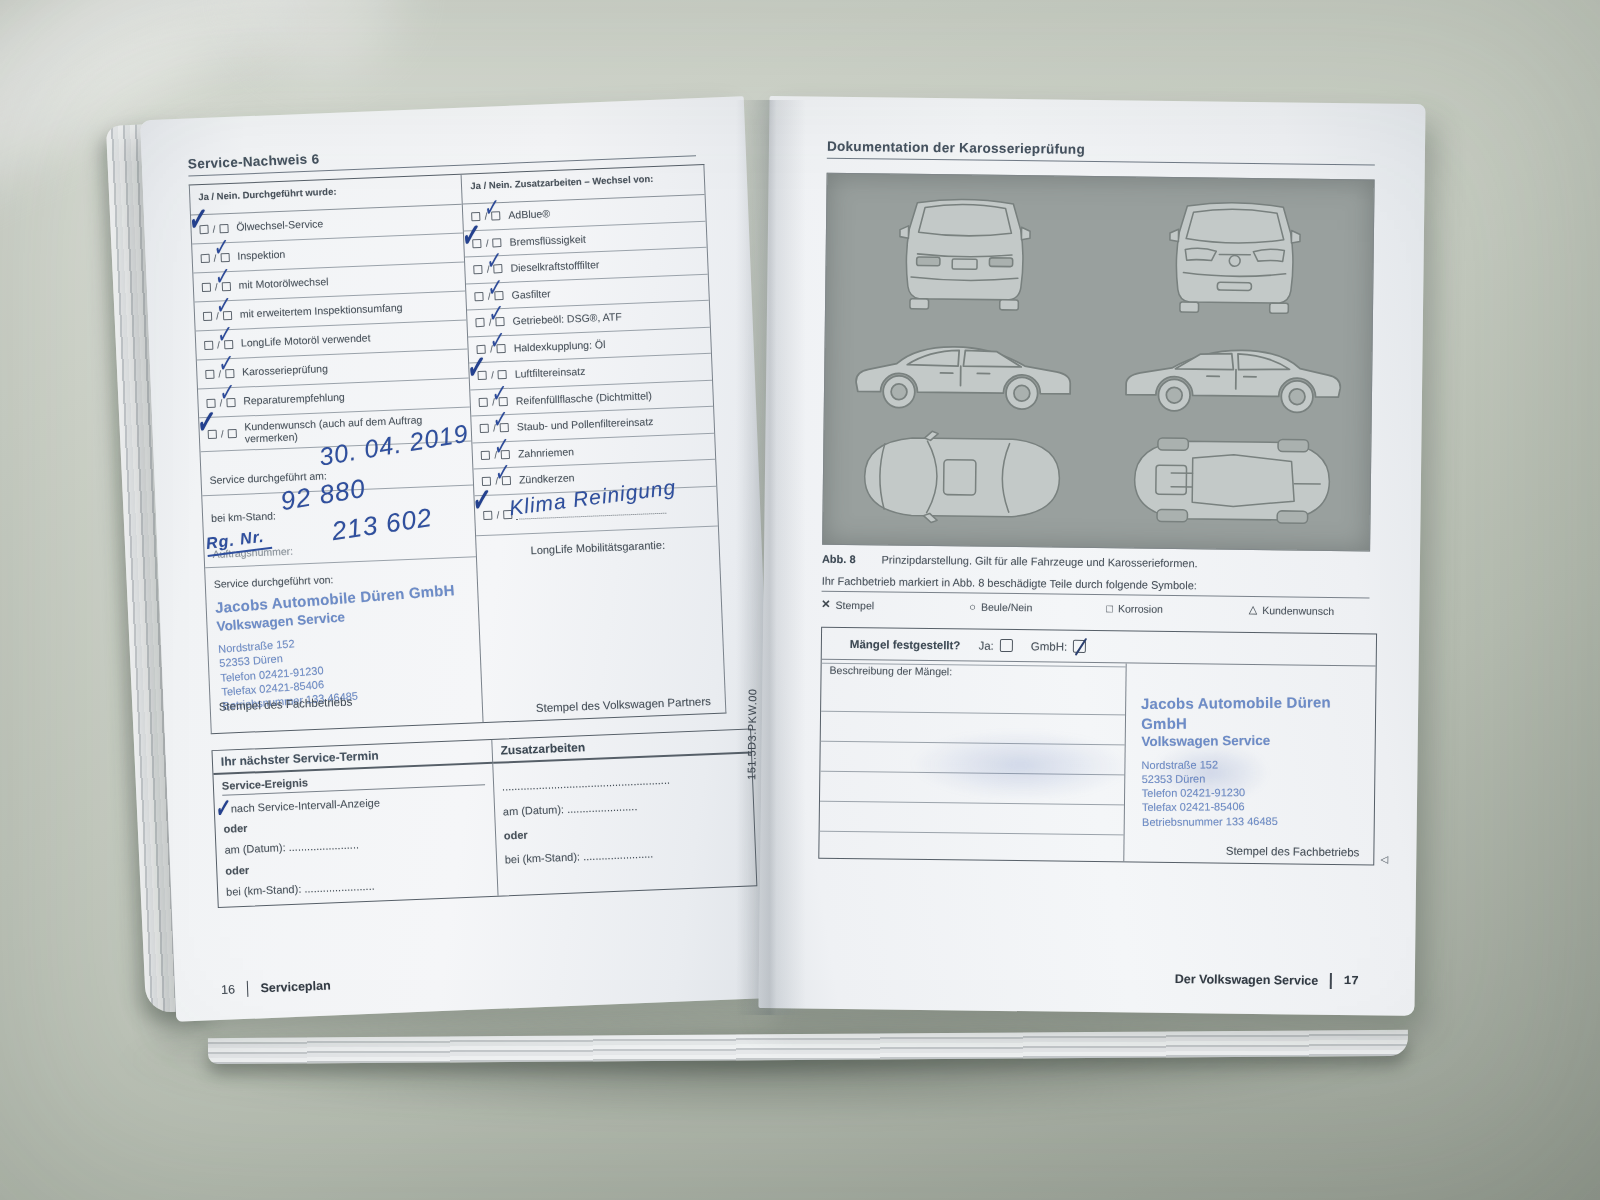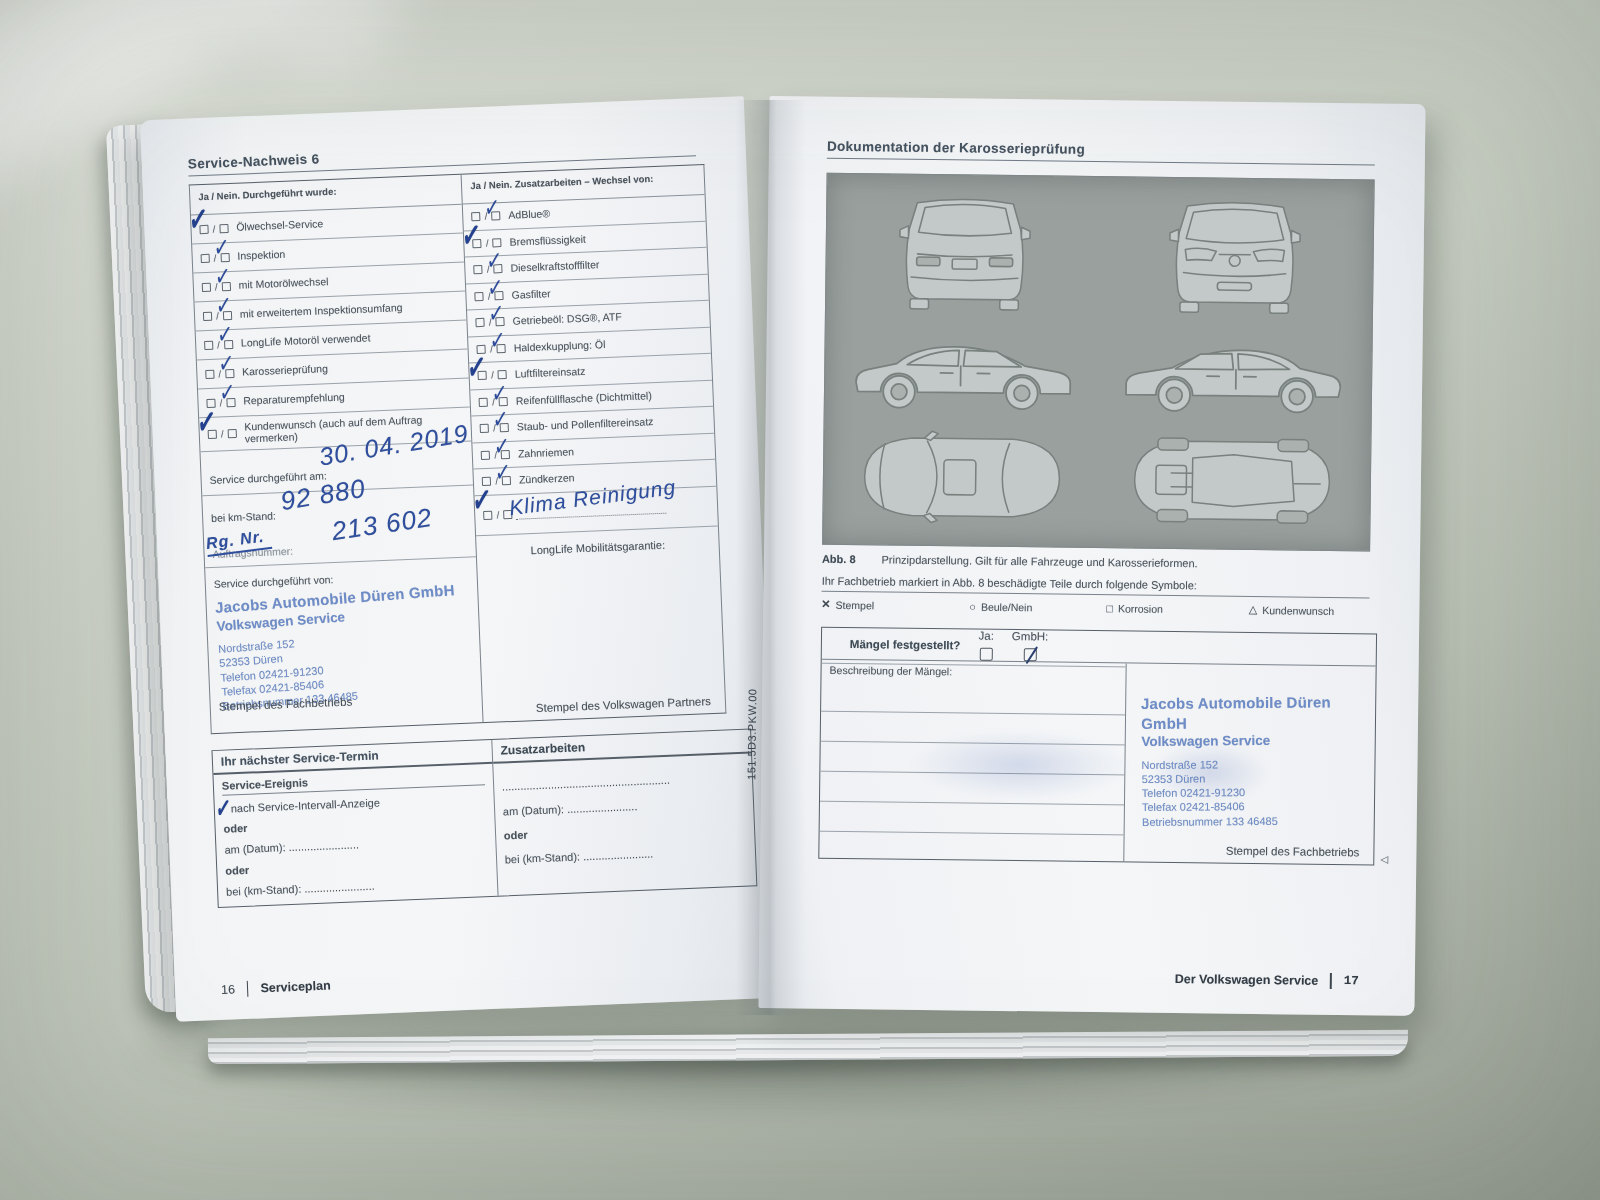--- a/index.html
+++ b/index.html
@@ -120,21 +120,21 @@
   .symbols-row { width:548px; display:flex; margin-top:6px; font-size:10.5px; color:#4a535c; }
   .symbols-row .sym { display:flex; align-items:center; gap:5px; }
   .symbols-row .sym:nth-child(1){ width:27%; } .symbols-row .sym:nth-child(2){ width:25%; }
   .symbols-row .sym:nth-child(3){ width:26%; } .symbols-row .sym:nth-child(4){ width:22%; }
   .sym .glyph { font-size:11px; color:#3e474f; font-weight:bold; }
 
   .defects-table { position:relative; width:556px; margin-top:16px; border:1.2px solid #565f68; height:232px; }
   .dt-head { height:32px; border-bottom:1px solid #7a828b; display:flex; align-items:center; gap:18px;
     padding-left:28px; font-size:11.5px; }
   .dt-q { font-weight:bold; color:#3d4954; }
-  .dt-opt { display:flex; align-items:center; gap:6px; position:relative;flex-direction:column; }
+  .dt-opt { display:flex; align-items:center; gap:6px; position:relative; }
   .dt-box { width:13px; height:13px; border:1.4px solid #4e565f; border-radius:2px; position:relative; }
   .dt-tickslash { display:none; position:absolute; left:-2px; top:-4px; width:18px; height:20px; }
   .dt-tickslash::before { content:""; position:absolute; left:8px; top:0; width:2.4px; height:20px;
     background:#2c4070; transform:rotate(32deg); border-radius:2px; }
   .defects-table[data-state="nein"] .no-box .dt-tickslash { display:block; }
   .dt-body { position:absolute; top:32px; bottom:0; left:0; right:0; display:grid; grid-template-columns:55% 45%; }
   .dt-desc { border-right:1px solid #7a828b; position:relative; padding:4px 8px; font-size:10.5px;
     background:repeating-linear-gradient(180deg, transparent 0 29px, #9aa2aa 29px 30px);
     background-position:0 22px; }
   .dt-stamp-cell { position:relative; }

